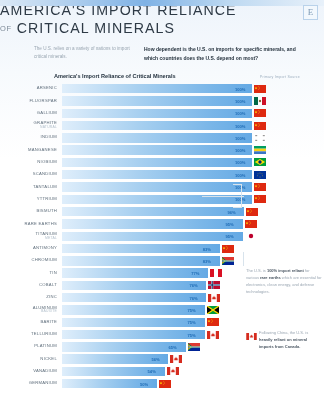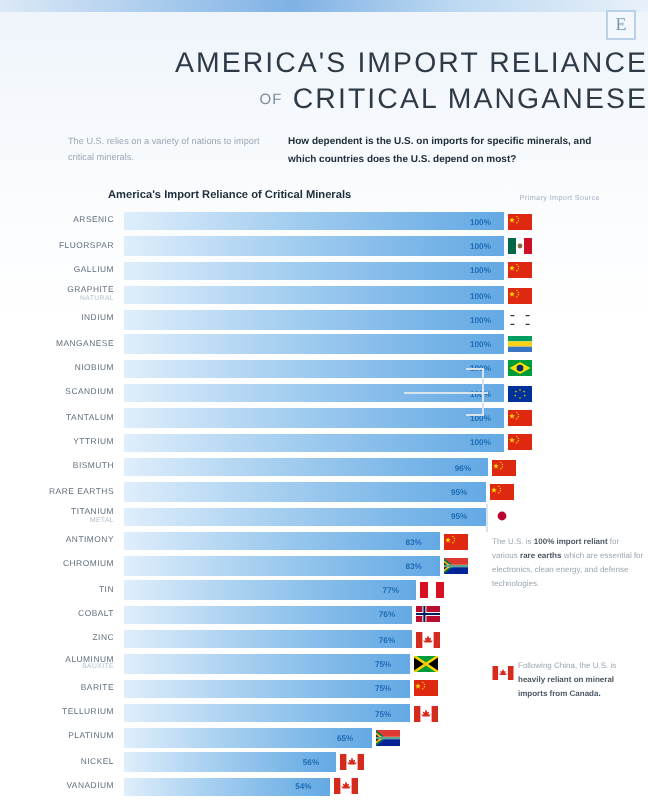--- a/index.html
+++ b/index.html
@@ -20,21 +20,21 @@
   }
   .logo-box {
     position: absolute; top: 5px; right: 6px;
     width: 15px; height: 15px;
     border: 1px solid #b9d2ea;
     background: #f2f8fd;
     color: #7d99b5;
     font-size: 9px; line-height: 13px; text-align: center;
     font-family: "Liberation Serif", serif;
   }
-  .title-wrap { padding-top: 24px; text-align: right; }
+  .title-wrap { padding-top: 2px; text-align: left; }
   .title-1 {
     font-size: 14.2px; letter-spacing: 1.05px; color: #2e3a46;
     font-weight: 400;
   }
   .title-2 {
     font-size: 14.2px; letter-spacing: 1.05px; color: #2e3a46;
     margin-top: 2px; font-weight: 400;
   }
   .of { font-size: 7.5px; letter-spacing: .6px; color: #7d8a97; vertical-align: 2px; }
 
@@ -108,21 +108,21 @@
 
 <div class="page">
 
   <div class="top-band"></div>
   <div class="logo-box">E</div>
 
   <div class="title-wrap">
     <div class="title-1">AMERICA'S IMPORT RELIANCE</div>
     <div class="title-2">
       <span class="of">OF</span>
-      <span>CRITICAL MANGANESE</span>
+      <span>CRITICAL MINERALS</span>
     </div>
   </div>
 
   <div class="intro">
     <div class="intro-left">The U.S. relies on a variety of nations to import critical minerals.</div>
     <div class="intro-right">How dependent is the U.S. on imports for specific minerals, and which countries does the U.S. depend on most?</div>
   </div>
 
   <div class="chart-head">
     <div class="chart-title">America's Import Reliance of Critical Minerals</div>

